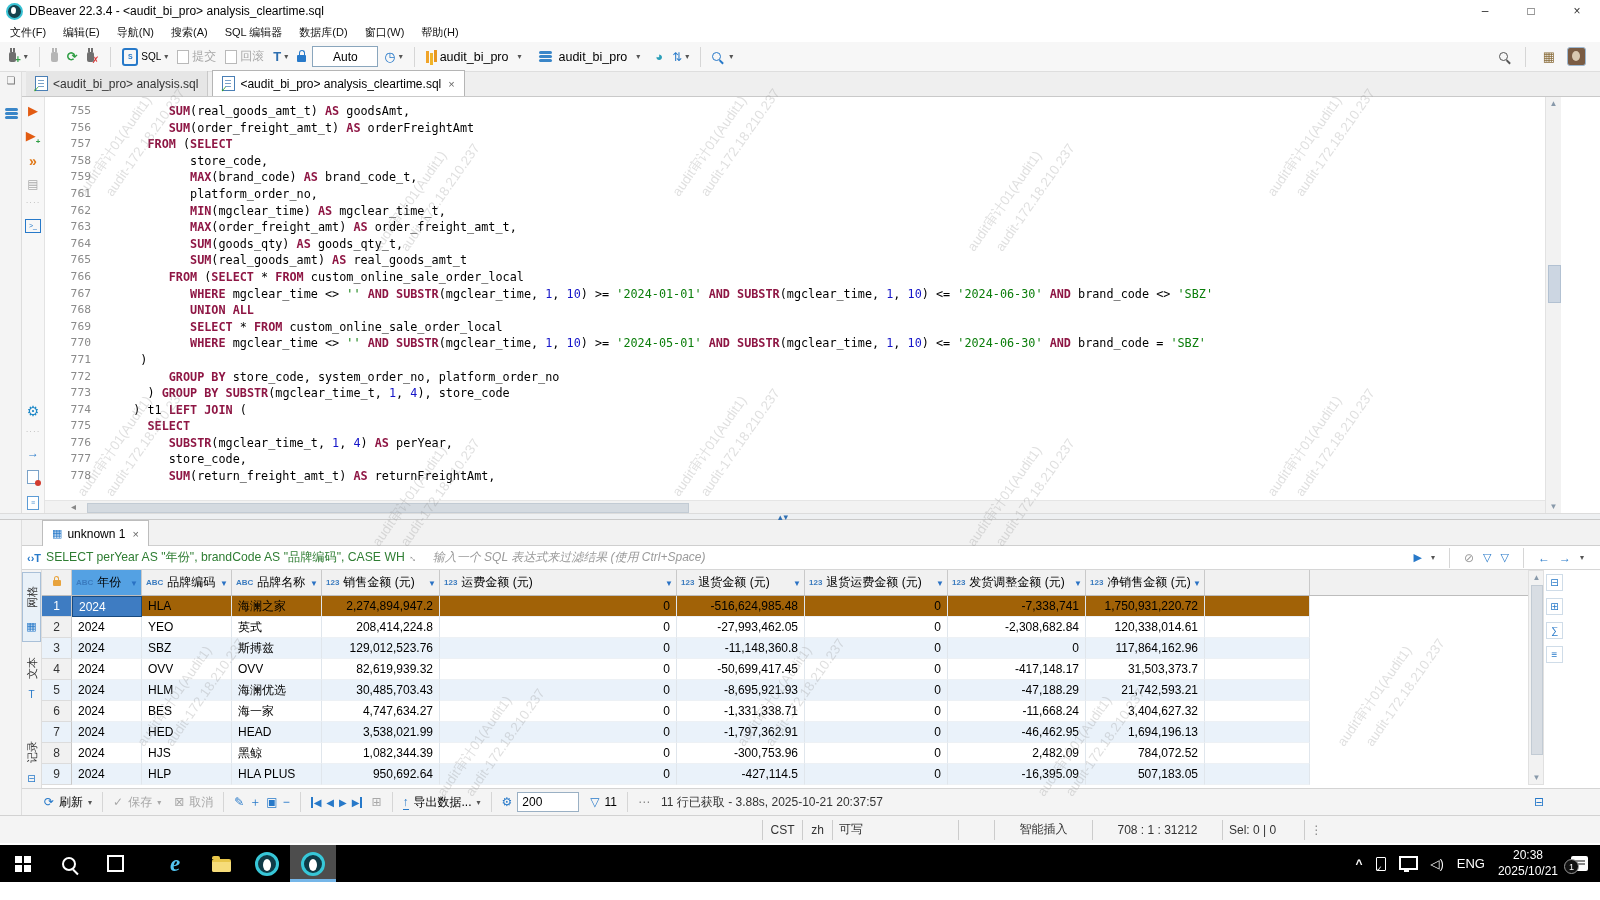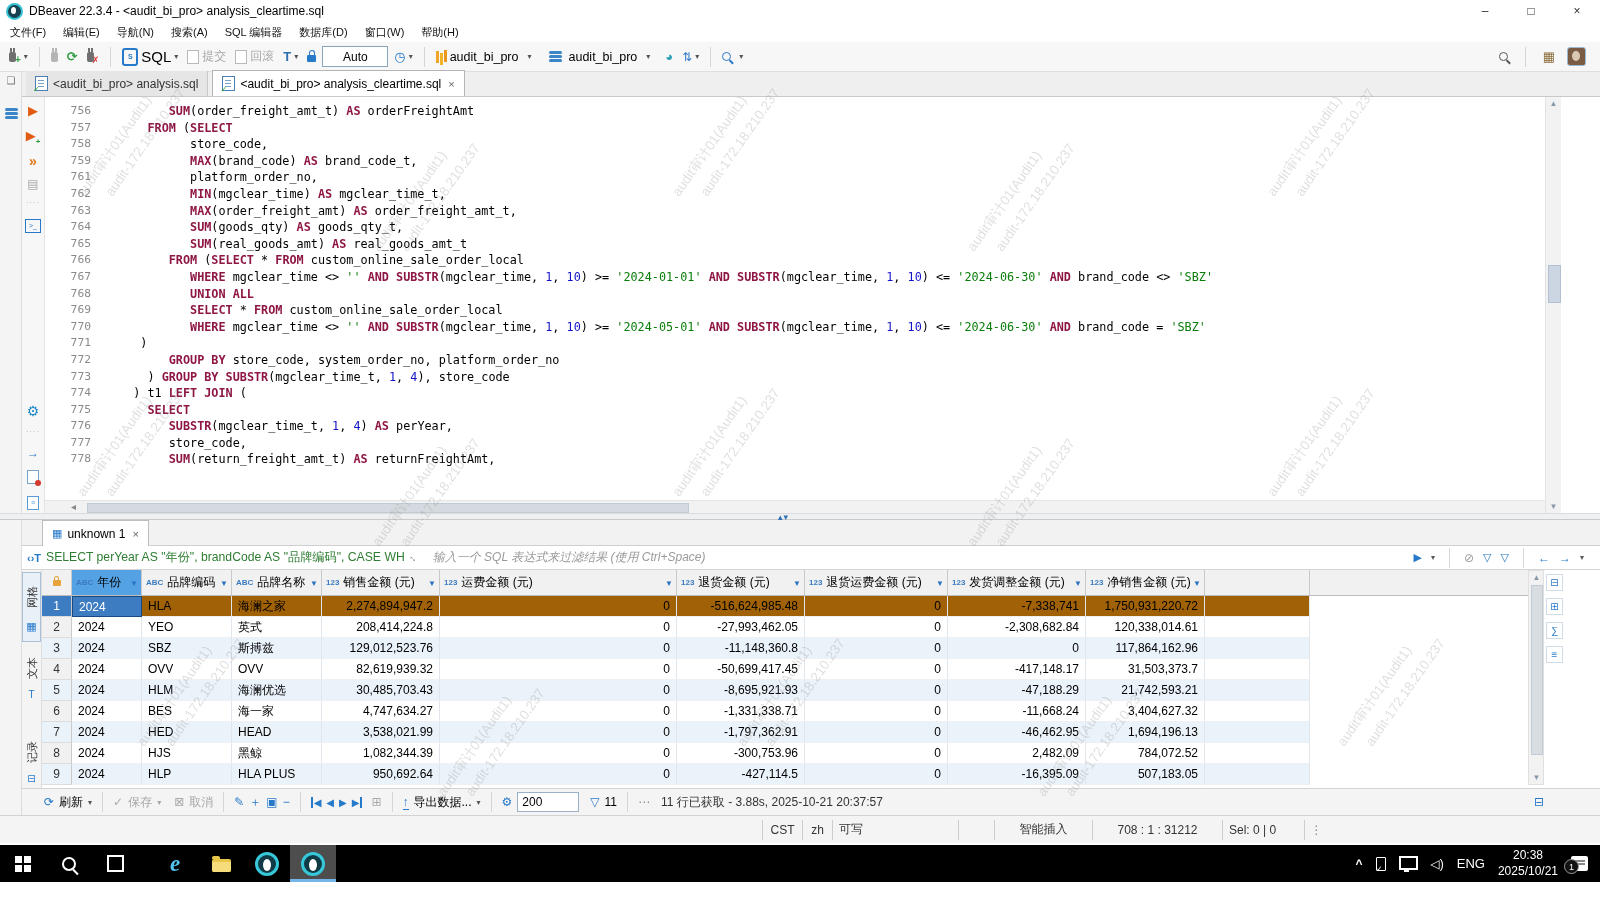--- a/index.html
+++ b/index.html
@@ -177,21 +177,21 @@
     <span class="tbtn">
         <span style="color:#2f9e44;font-size:13px;font-weight:bold">⟳</span>
       </span>
     <span class="tbtn">
         <span class="plug dark"></span>
         <span class="xmark">✗</span>
       </span>
     <span class="tsep"></span>
     <span class="tbtn">
       <span class="sqlbadge">S</span>
-      <span style="font-size:15px">SQL</span>
+      <span style="font-size:10px">SQL</span>
       <span class="drop">▾</span>
     </span>
     <span class="tbtn gray">
         <span class="docico"></span>
         <span>提交</span>
       </span>
     <span class="tbtn gray">
         <span class="docico"></span>
         <span>回滚</span>
       </span>
@@ -266,20 +266,21 @@
     <span class="sicon" style="top:120px"><span style="display:inline-block;width:14px;height:12px;border:1px solid #2779c9;color:#2779c9;font-size:7px;line-height:12px">&gt;_</span></span>
     <span class="sicon" style="top:306px;color:#1e88c7;font-size:14px">⚙</span>
     <span class="sicon" style="top:330px;color:#bbb;font-size:8px;letter-spacing:1px">····</span>
     <span class="sicon" style="top:349px;color:#2779c9;font-weight:bold">→</span>
     <span class="sicon" style="top:373px"><span style="display:inline-block;width:10px;height:12px;border:1px solid #7aa2c8;background:#fff;position:relative"><i style="position:absolute;right:-3px;bottom:-3px;width:6px;height:6px;border-radius:50%;background:#d23b2e"></i></span></span>
     <span class="sicon" style="top:397px"><span style="display:inline-block;width:10px;height:12px;border:1px solid #5b9bd5;background:#fff;color:#5b9bd5;font-size:7px;line-height:12px">≡</span></span>
   </div>
 
   <div class="editor ab">
     <div>
+        <div class="code-line"><span class="gut">755</span><span class="code">       <span class="tok-kw">SUM</span>(real_goods_amt_t) <span class="tok-kw">AS</span> goodsAmt,</span></div>
         <div class="code-line"><span class="gut">756</span><span class="code">       <span class="tok-kw">SUM</span>(order_freight_amt_t) <span class="tok-kw">AS</span> orderFreightAmt</span></div>
         <div class="code-line"><span class="gut">757</span><span class="code">    <span class="tok-kw">FROM</span> (<span class="tok-kw">SELECT</span></span></div>
         <div class="code-line"><span class="gut">758</span><span class="code">          store_code,</span></div>
         <div class="code-line"><span class="gut">759</span><span class="code">          <span class="tok-kw">MAX</span>(brand_code) <span class="tok-kw">AS</span> brand_code_t,</span></div>
         <div class="code-line"><span class="gut">761</span><span class="code">          platform_order_no,</span></div>
         <div class="code-line"><span class="gut">762</span><span class="code">          <span class="tok-kw">MIN</span>(mgclear_time) <span class="tok-kw">AS</span> mgclear_time_t,</span></div>
         <div class="code-line"><span class="gut">763</span><span class="code">          <span class="tok-kw">MAX</span>(order_freight_amt) <span class="tok-kw">AS</span> order_freight_amt_t,</span></div>
         <div class="code-line"><span class="gut">764</span><span class="code">          <span class="tok-kw">SUM</span>(goods_qty) <span class="tok-kw">AS</span> goods_qty_t,</span></div>
         <div class="code-line"><span class="gut">765</span><span class="code">          <span class="tok-kw">SUM</span>(real_goods_amt) <span class="tok-kw">AS</span> real_goods_amt_t</span></div>
         <div class="code-line"><span class="gut">766</span><span class="code">       <span class="tok-kw">FROM</span> (<span class="tok-kw">SELECT</span> * <span class="tok-kw">FROM</span> custom_online_sale_order_local</span></div>

